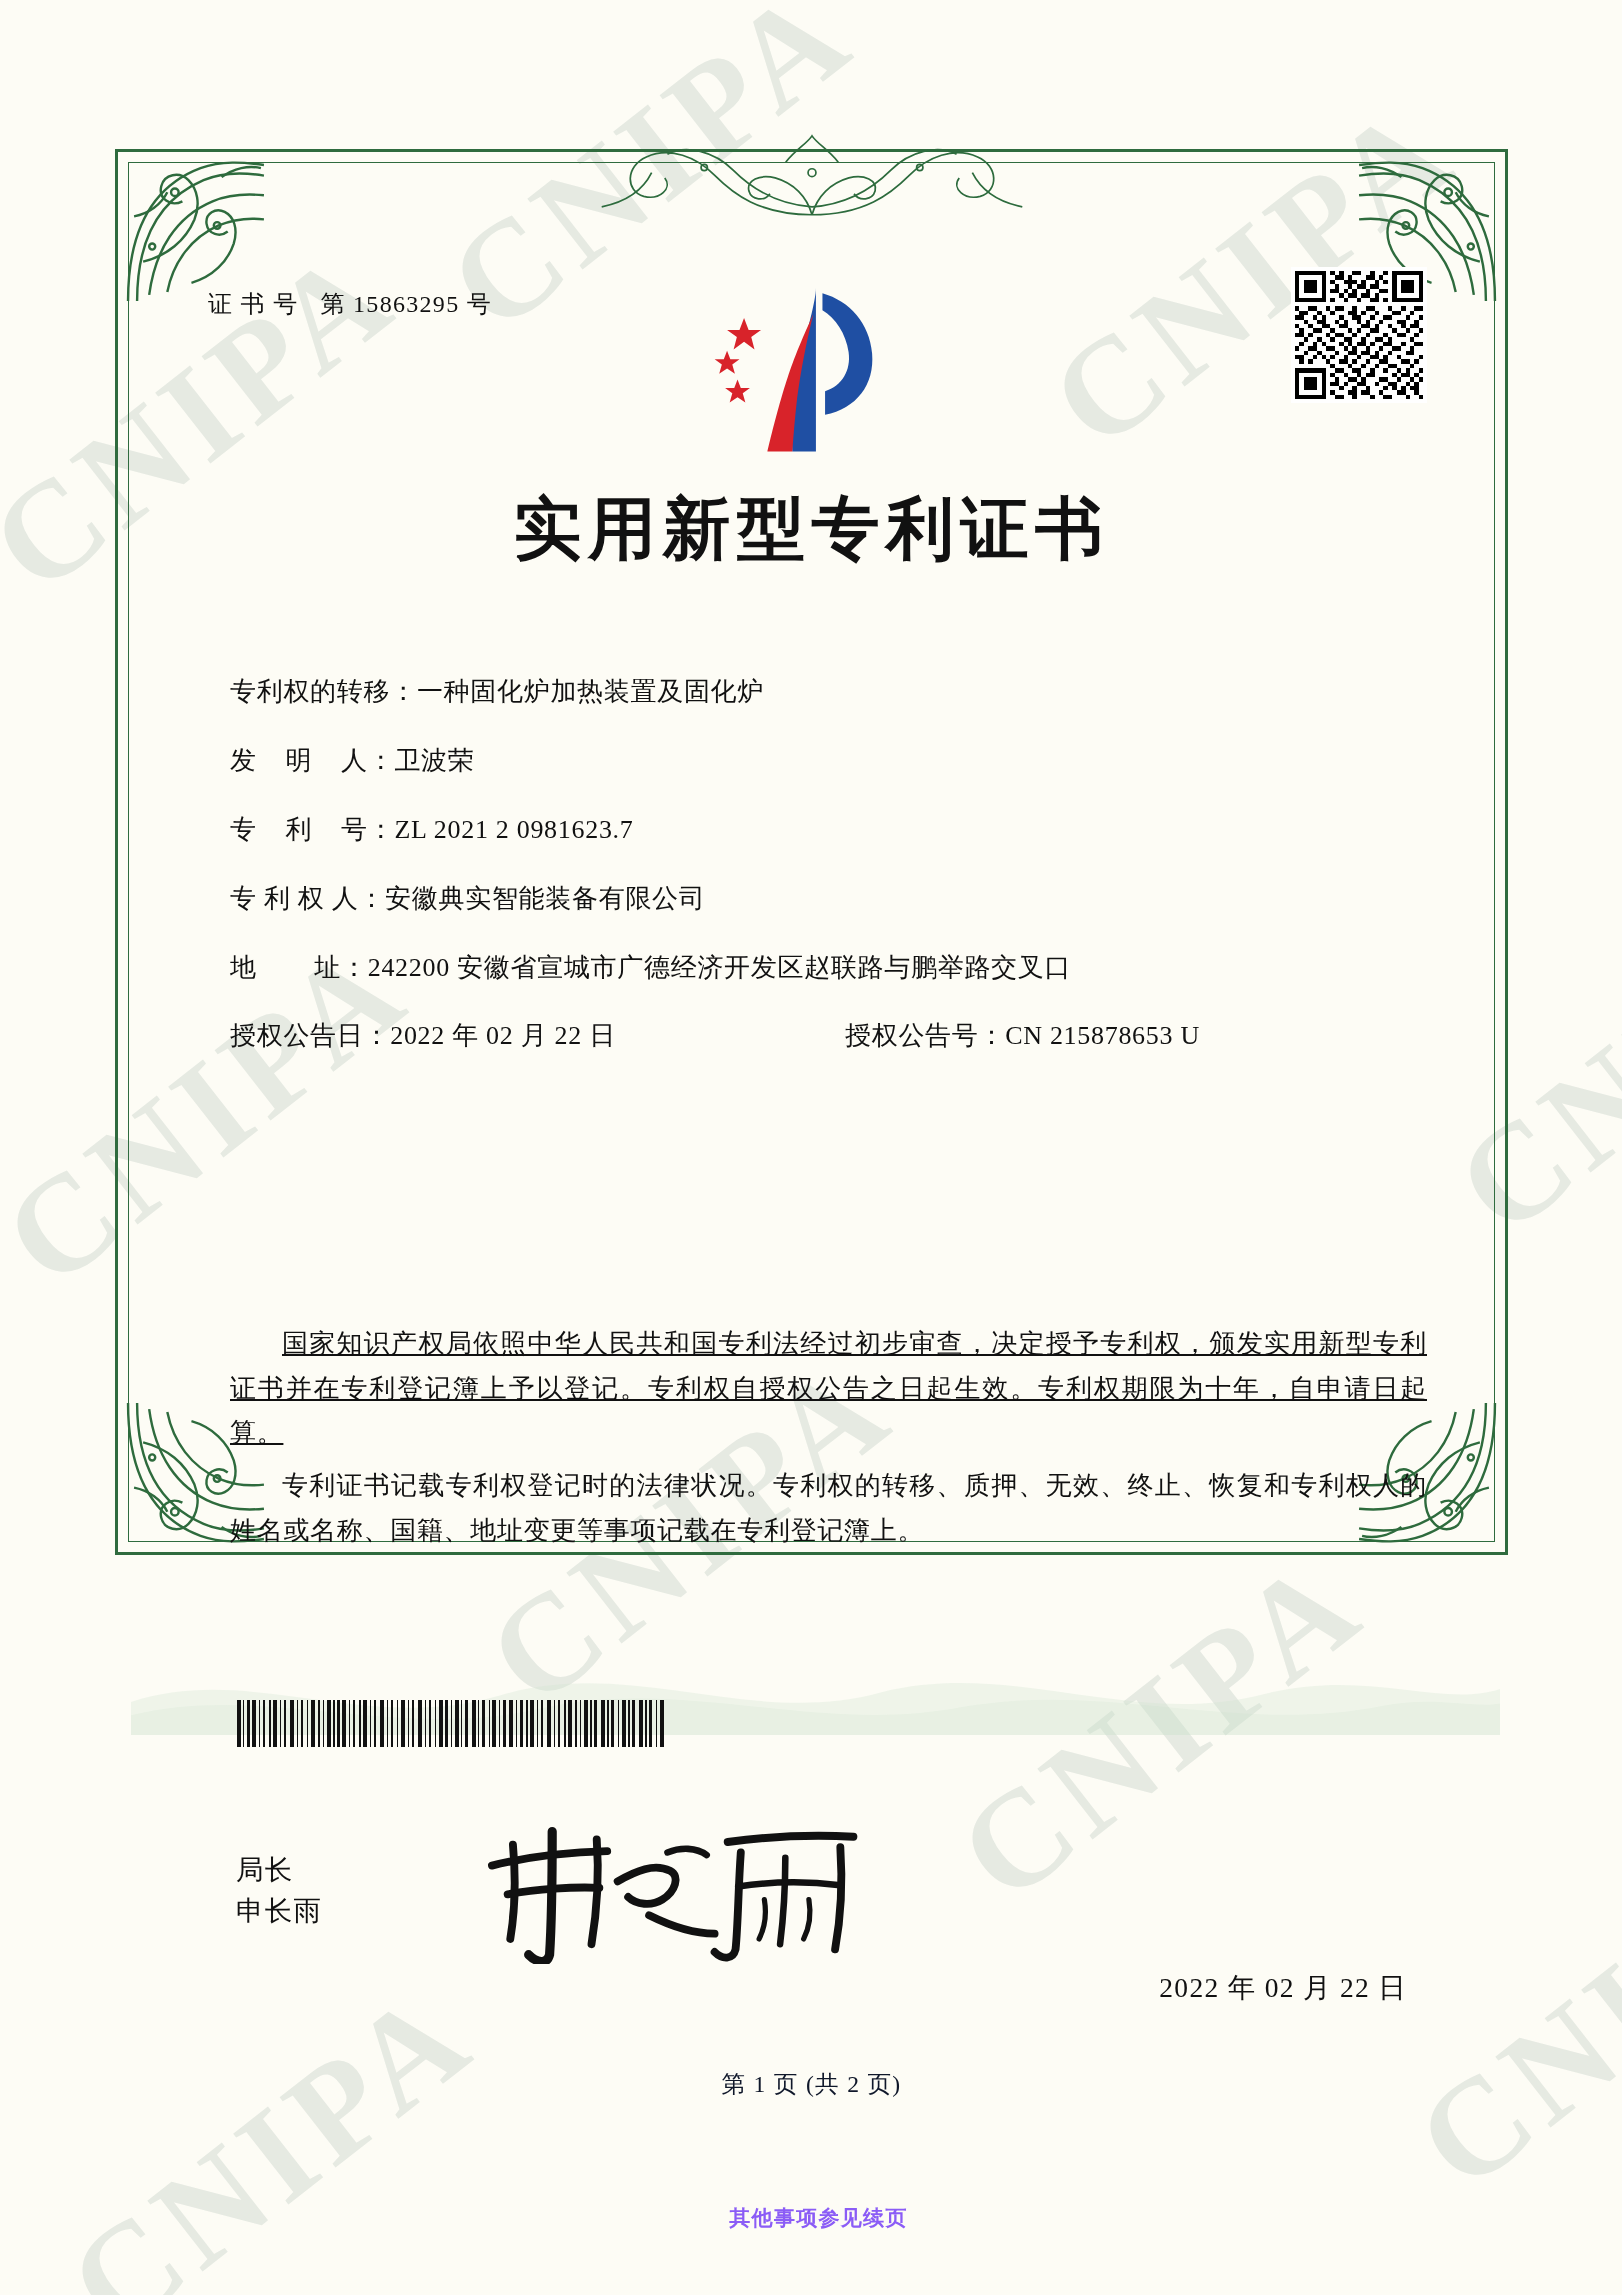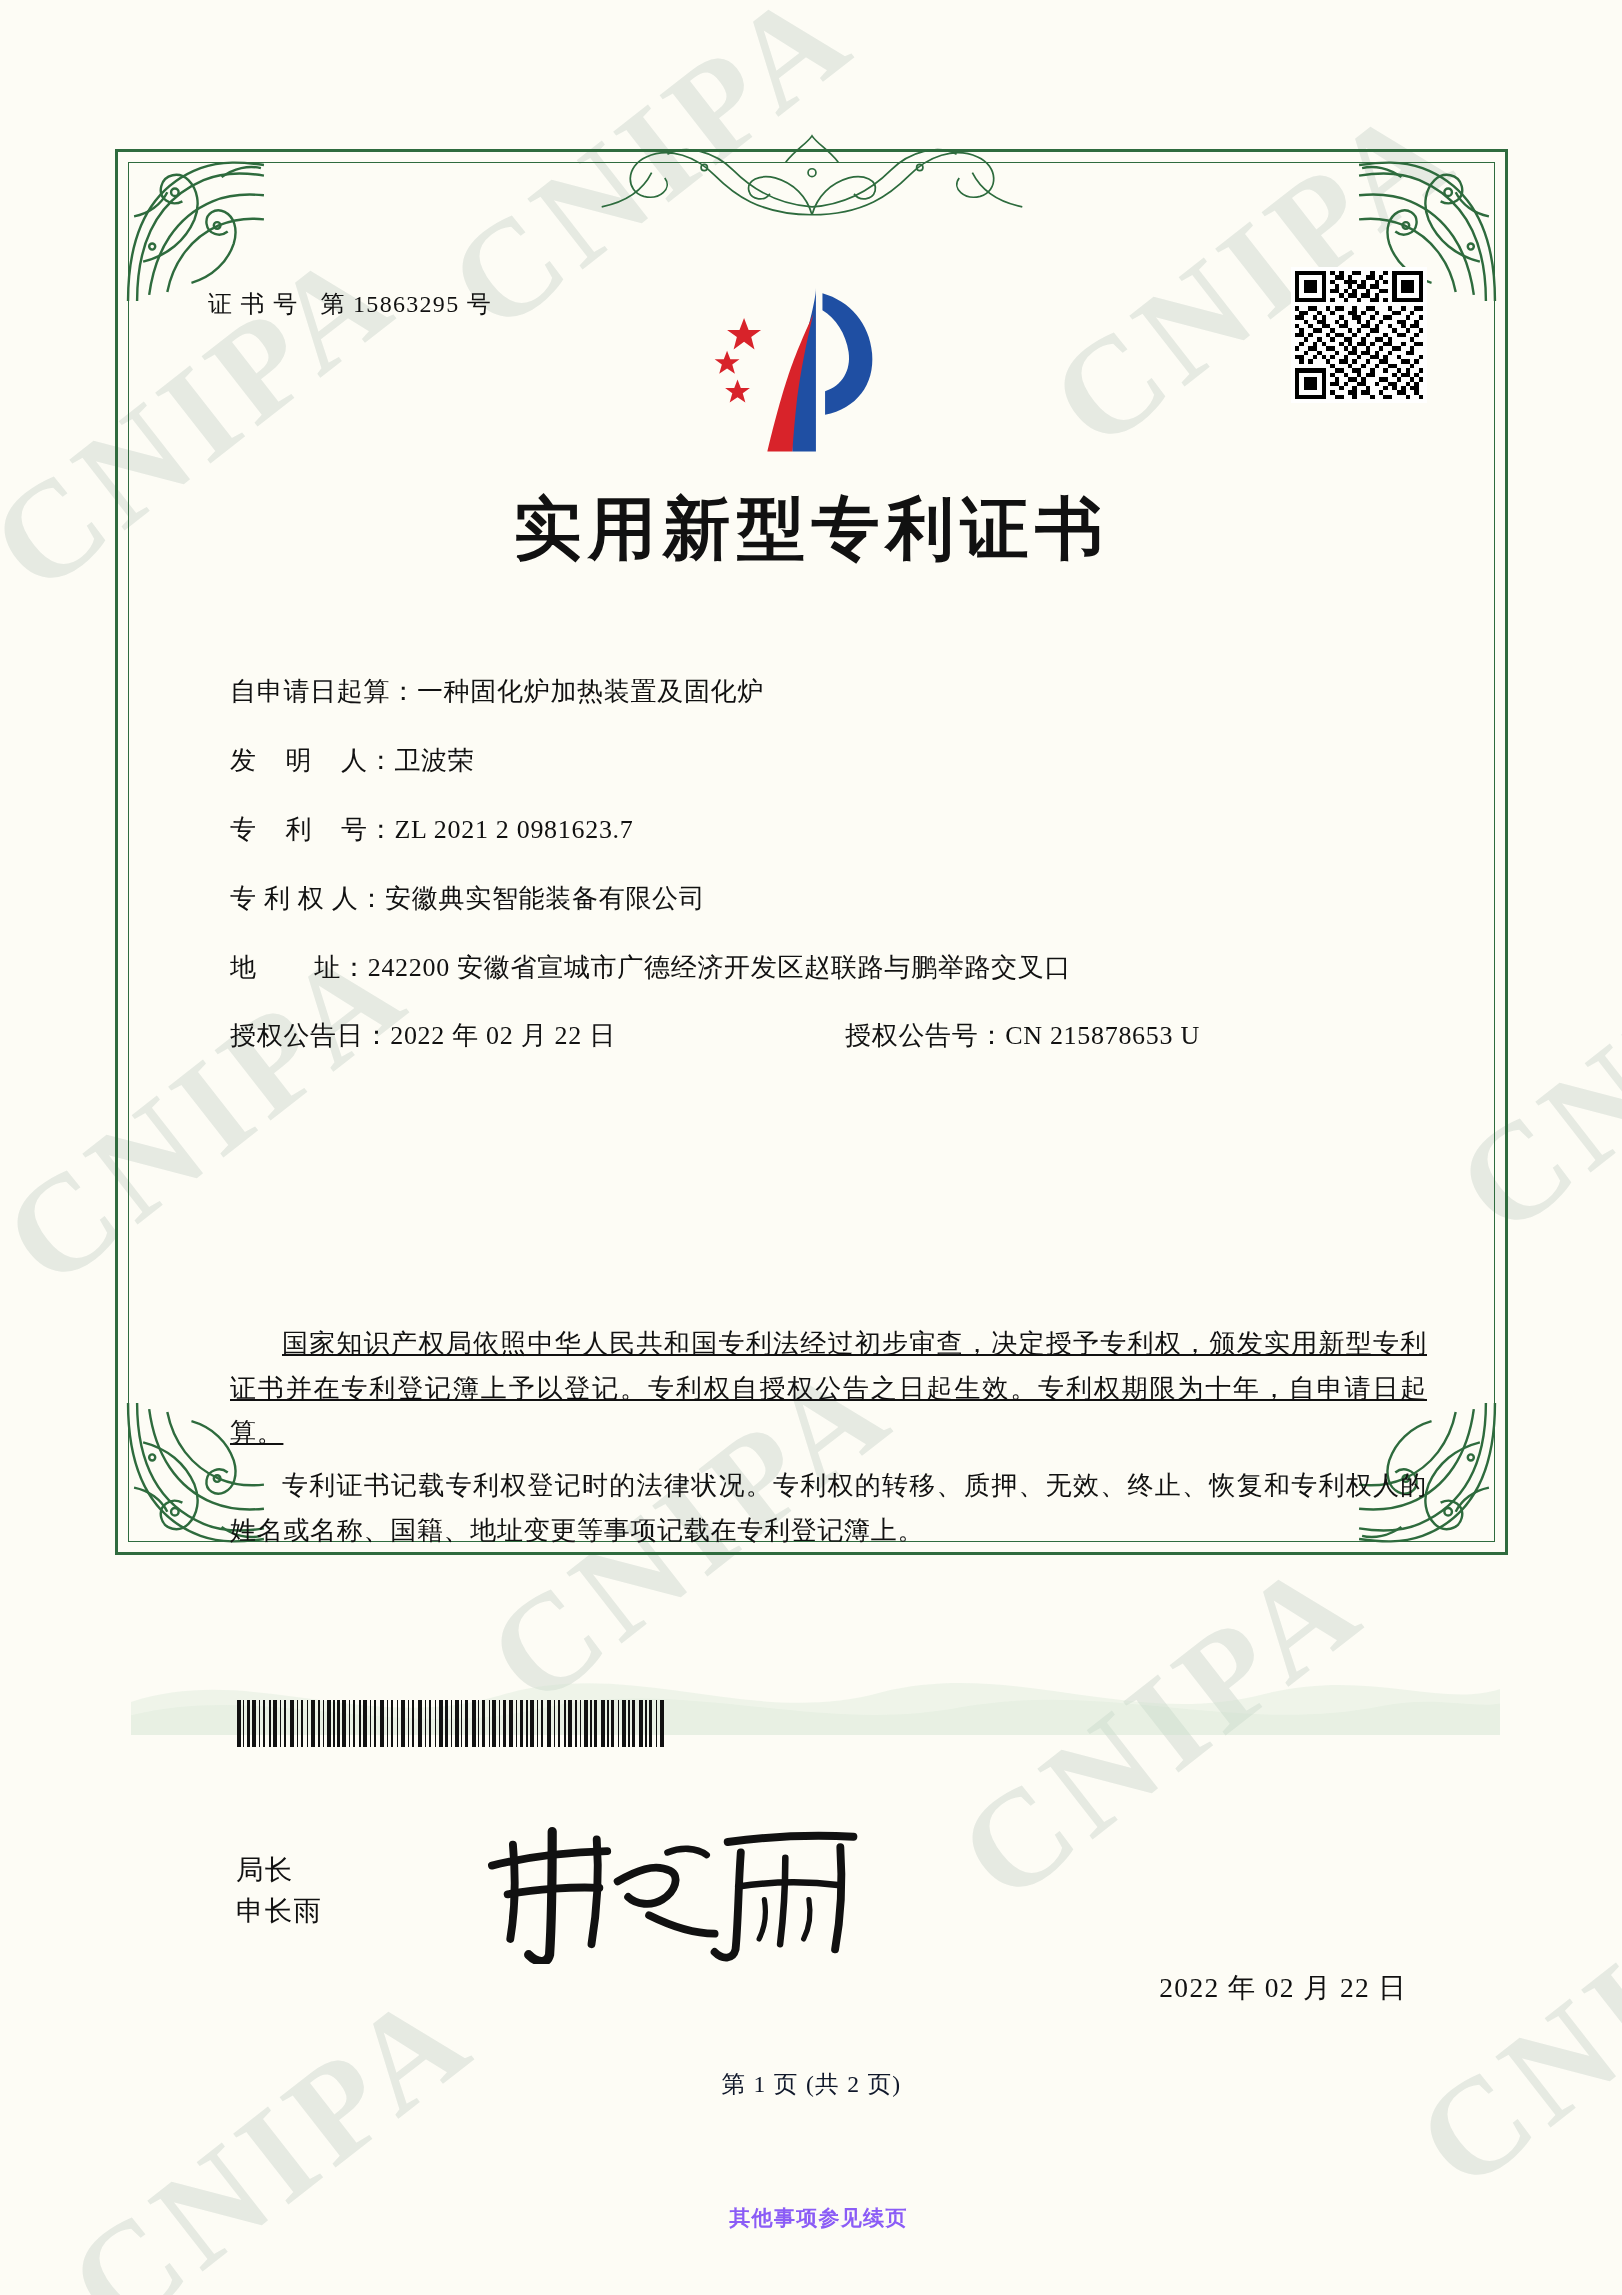--- a/index.html
+++ b/index.html
@@ -508,21 +508,21 @@
         <polygon points="66,160 71,173 85,173 74,181 78,195 66,187 54,195 58,181 47,173 61,173"></polygon>
       </g>
     </svg>
   </div>
 
   <div class="title">实用新型专利证书</div>
 
   <div class="fields">
 
     <div class="row">
-      <span class="lbl">自申请日起算：</span>
+      <span class="lbl">专利权的转移：</span>
       <span class="val">一种固化炉加热装置及固化炉</span>
     </div>
 
     <div class="row">
       <span class="lbl">发    明    人：</span>
       <span class="val">卫波荣</span>
     </div>
 
     <div class="row">
       <span class="lbl">专    利    号：</span>

